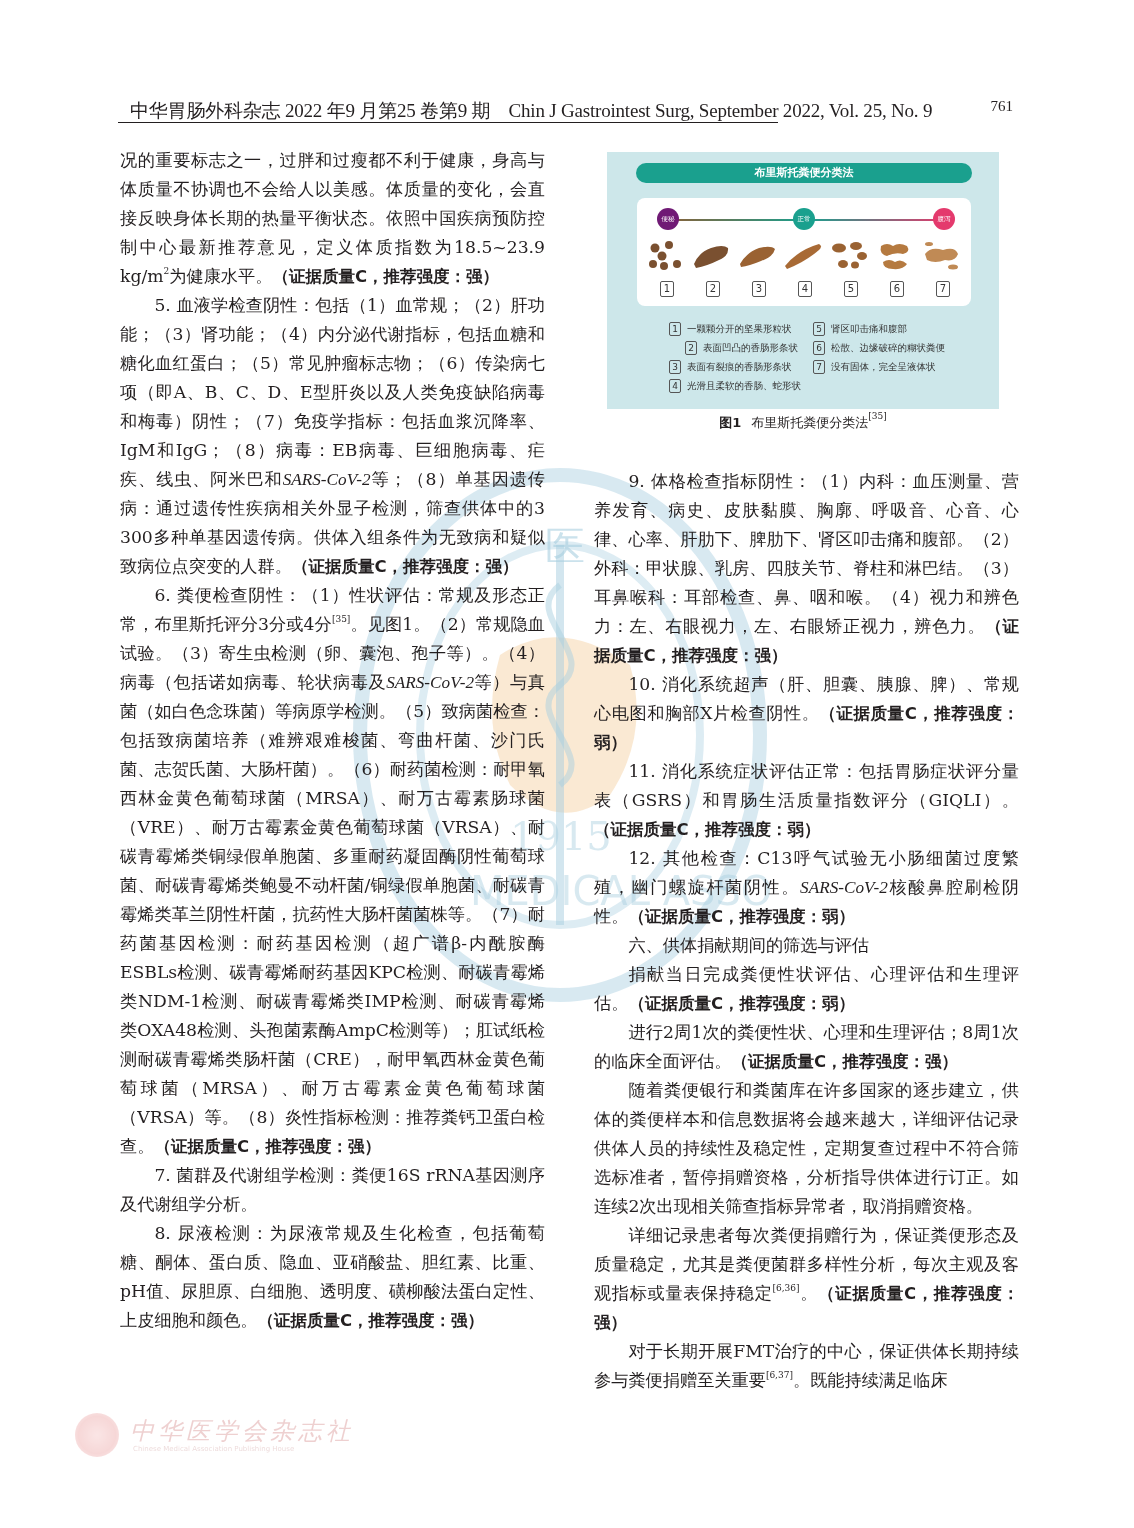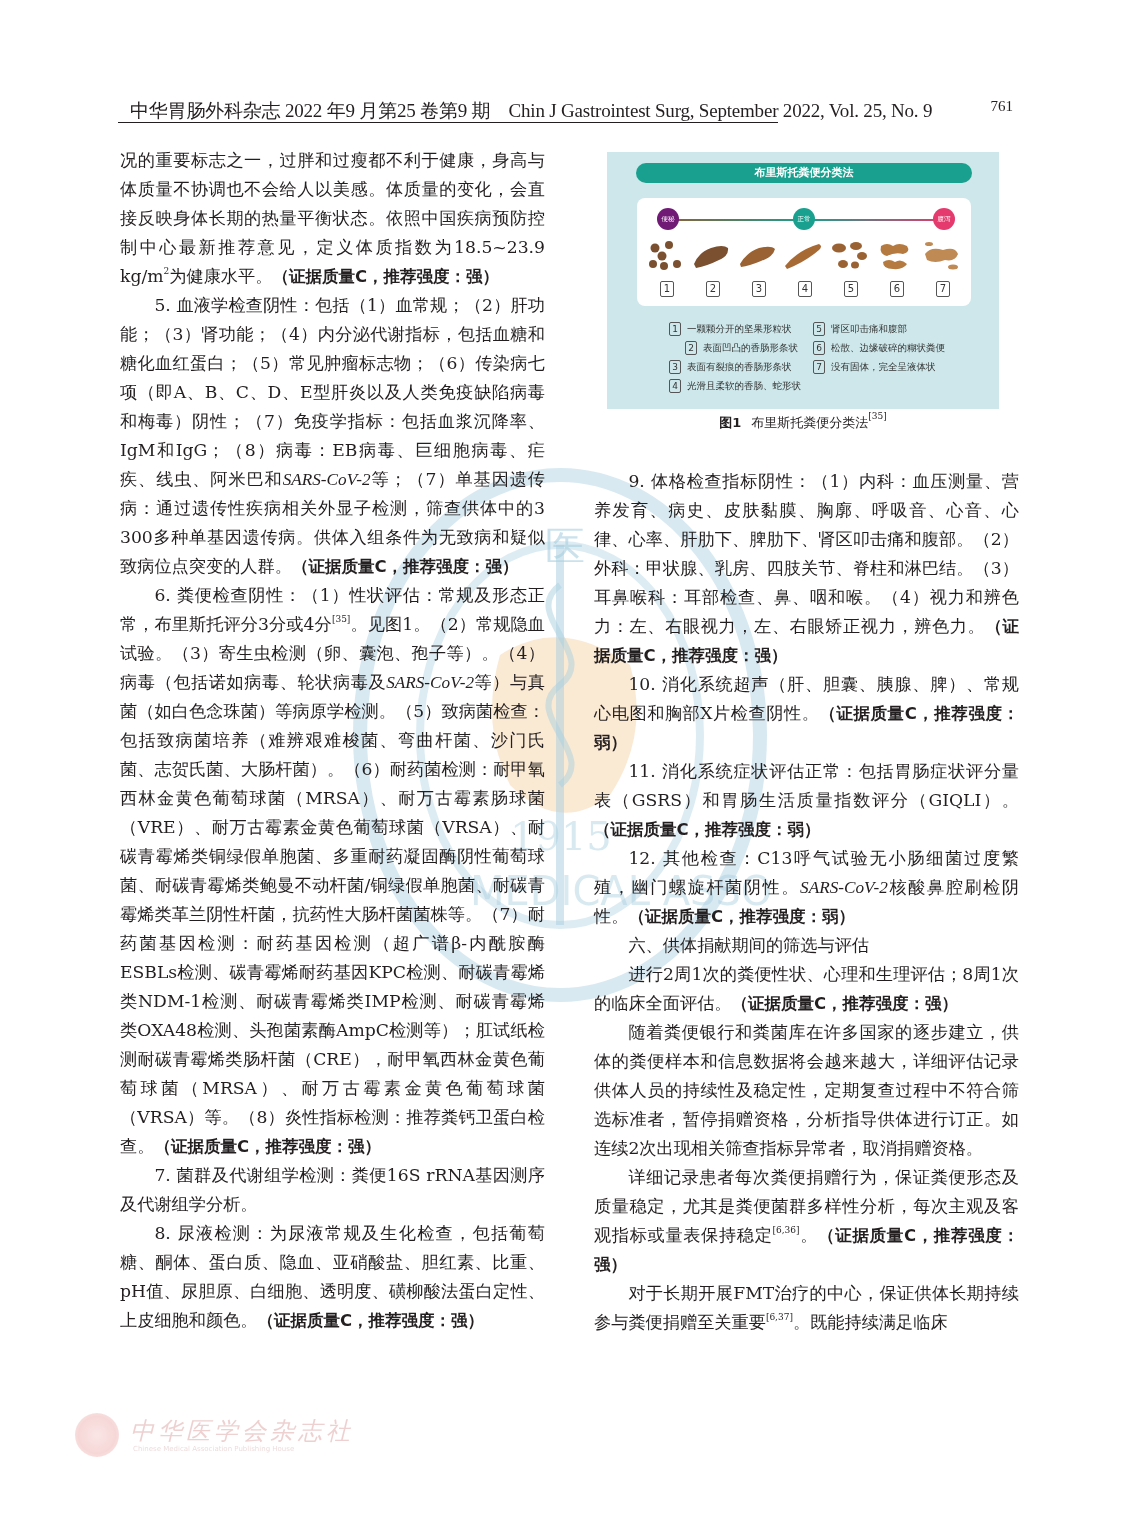--- a/index.html
+++ b/index.html
@@ -82,21 +82,21 @@
   <text x="195" y="105" font-size="40" fill="#a9cfe0" opacity="0.6" font-family="DejaVu Sans, sans-serif">医</text>
   <text x="160" y="395" font-size="40" fill="#a9cfe0" opacity="0.45" font-family="DejaVu Serif, serif">1915</text>
   <text x="120" y="450" font-size="40" fill="#a9cfe0" opacity="0.45" font-family="DejaVu Sans, sans-serif">MEDICAL ASSO</text>
 </svg>
 
 <div class="col col-left">
   <p>
     <span>况的重要标志之一，过胖和过瘦都不利于健康，身高与体质量不协调也不会给人以美感。体质量的变化，会直接反映身体长期的热量平衡状态。依照中国疾病预防控制中心最新推荐意见，定义体质指数为18.5~23.9 kg/m</span><sup>2</sup><span>为健康水平。</span><span class="b">（证据质量C，推荐强度：强）</span>
   </p>
   <p class="indent">
-    <span>5. 血液学检查阴性：包括（1）血常规；（2）肝功能；（3）肾功能；（4）内分泌代谢指标，包括血糖和糖化血红蛋白；（5）常见肿瘤标志物；（6）传染病七项（即A、B、C、D、E型肝炎以及人类免疫缺陷病毒和梅毒）阴性；（7）免疫学指标：包括血浆沉降率、IgM和IgG；（8）病毒：EB病毒、巨细胞病毒、疟疾、线虫、阿米巴和</span><span class="i">SARS-CoV-2</span><span>等；（7）单基因遗传病：通过遗传性疾病相关外显子检测，筛查供体中的3 300多种单基因遗传病。供体入组条件为无致病和疑似致病位点突变的人群。</span><span class="b">（证据质量C，推荐强度：强）</span>
+    <span>5. 血液学检查阴性：包括（1）血常规；（2）肝功能；（3）肾功能；（4）内分泌代谢指标，包括血糖和糖化血红蛋白；（5）常见肿瘤标志物；（6）传染病七项（即A、B、C、D、E型肝炎以及人类免疫缺陷病毒和梅毒）阴性；（7）免疫学指标：包括血浆沉降率、IgM和IgG；（8）病毒：EB病毒、巨细胞病毒、疟疾、线虫、阿米巴和</span><span class="i">SARS-CoV-2</span><span>等；（8）单基因遗传病：通过遗传性疾病相关外显子检测，筛查供体中的3 300多种单基因遗传病。供体入组条件为无致病和疑似致病位点突变的人群。</span><span class="b">（证据质量C，推荐强度：强）</span>
   </p>
   <p class="indent">
     <span>6. 粪便检查阴性：（1）性状评估：常规及形态正常，布里斯托评分3分或4分</span><sup>[35]</sup><span>。见图1。（2）常规隐血试验。（3）寄生虫检测（卵、囊泡、孢子等）。（4）病毒（包括诺如病毒、轮状病毒及</span><span class="i">SARS-CoV-2</span><span>等）与真菌（如白色念珠菌）等病原学检测。（5）致病菌检查：包括致病菌培养（难辨艰难梭菌、弯曲杆菌、沙门氏菌、志贺氏菌、大肠杆菌）。（6）耐药菌检测：耐甲氧西林金黄色葡萄球菌（MRSA）、耐万古霉素肠球菌（VRE）、耐万古霉素金黄色葡萄球菌（VRSA）、耐碳青霉烯类铜绿假单胞菌、多重耐药凝固酶阴性葡萄球菌、耐碳青霉烯类鲍曼不动杆菌/铜绿假单胞菌、耐碳青霉烯类革兰阴性杆菌，抗药性大肠杆菌菌株等。（7）耐药菌基因检测：耐药基因检测（超广谱β-内酰胺酶ESBLs检测、碳青霉烯耐药基因KPC检测、耐碳青霉烯类NDM-1检测、耐碳青霉烯类IMP检测、耐碳青霉烯类OXA48检测、头孢菌素酶AmpC检测等）；肛试纸检测耐碳青霉烯类肠杆菌（CRE），耐甲氧西林金黄色葡萄球菌（MRSA）、耐万古霉素金黄色葡萄球菌（VRSA）等。（8）炎性指标检测：推荐粪钙卫蛋白检查。</span><span class="b">（证据质量C，推荐强度：强）</span>
   </p>
   <p class="indent">
     <span>7. 菌群及代谢组学检测：粪便16S rRNA基因测序及代谢组学分析。</span>
   </p>
   <p class="indent">
     <span>8. 尿液检测：为尿液常规及生化检查，包括葡萄糖、酮体、蛋白质、隐血、亚硝酸盐、胆红素、比重、pH值、尿胆原、白细胞、透明度、磺柳酸法蛋白定性、上皮细胞和颜色。</span><span class="b">（证据质量C，推荐强度：强）</span>
   </p>
@@ -179,20 +179,23 @@
     <span>10. 消化系统超声（肝、胆囊、胰腺、脾）、常规心电图和胸部X片检查阴性。</span><span class="b">（证据质量C，推荐强度：弱）</span>
   </p>
   <p class="indent">
     <span>11. 消化系统症状评估正常：包括胃肠症状评分量表（GSRS）和胃肠生活质量指数评分（GIQLI）。</span><span class="b">（证据质量C，推荐强度：弱）</span>
   </p>
   <p class="indent">
     <span>12. 其他检查：C13呼气试验无小肠细菌过度繁殖，幽门螺旋杆菌阴性。</span><span class="i">SARS-CoV-2</span><span>核酸鼻腔刷检阴性。</span><span class="b">（证据质量C，推荐强度：弱）</span>
   </p>
   <p class="indent">六、供体捐献期间的筛选与评估</p>
   <p class="indent">
+    <span>捐献当日完成粪便性状评估、心理评估和生理评估。</span><span class="b">（证据质量C，推荐强度：弱）</span>
+  </p>
+  <p class="indent">
     <span>进行2周1次的粪便性状、心理和生理评估；8周1次的临床全面评估。</span><span class="b">（证据质量C，推荐强度：强）</span>
   </p>
   <p class="indent">
     <span>随着粪便银行和粪菌库在许多国家的逐步建立，供体的粪便样本和信息数据将会越来越大，详细评估记录供体人员的持续性及稳定性，定期复查过程中不符合筛选标准者，暂停捐赠资格，分析指导供体进行订正。如连续2次出现相关筛查指标异常者，取消捐赠资格。</span>
   </p>
   <p class="indent">
     <span>详细记录患者每次粪便捐赠行为，保证粪便形态及质量稳定，尤其是粪便菌群多样性分析，每次主观及客观指标或量表保持稳定</span><sup>[6,36]</sup><span>。</span><span class="b">（证据质量C，推荐强度：强）</span>
   </p>
   <p class="indent">
     <span>对于长期开展FMT治疗的中心，保证供体长期持续参与粪便捐赠至关重要</span><sup>[6,37]</sup><span>。既能持续满足临床</span>

